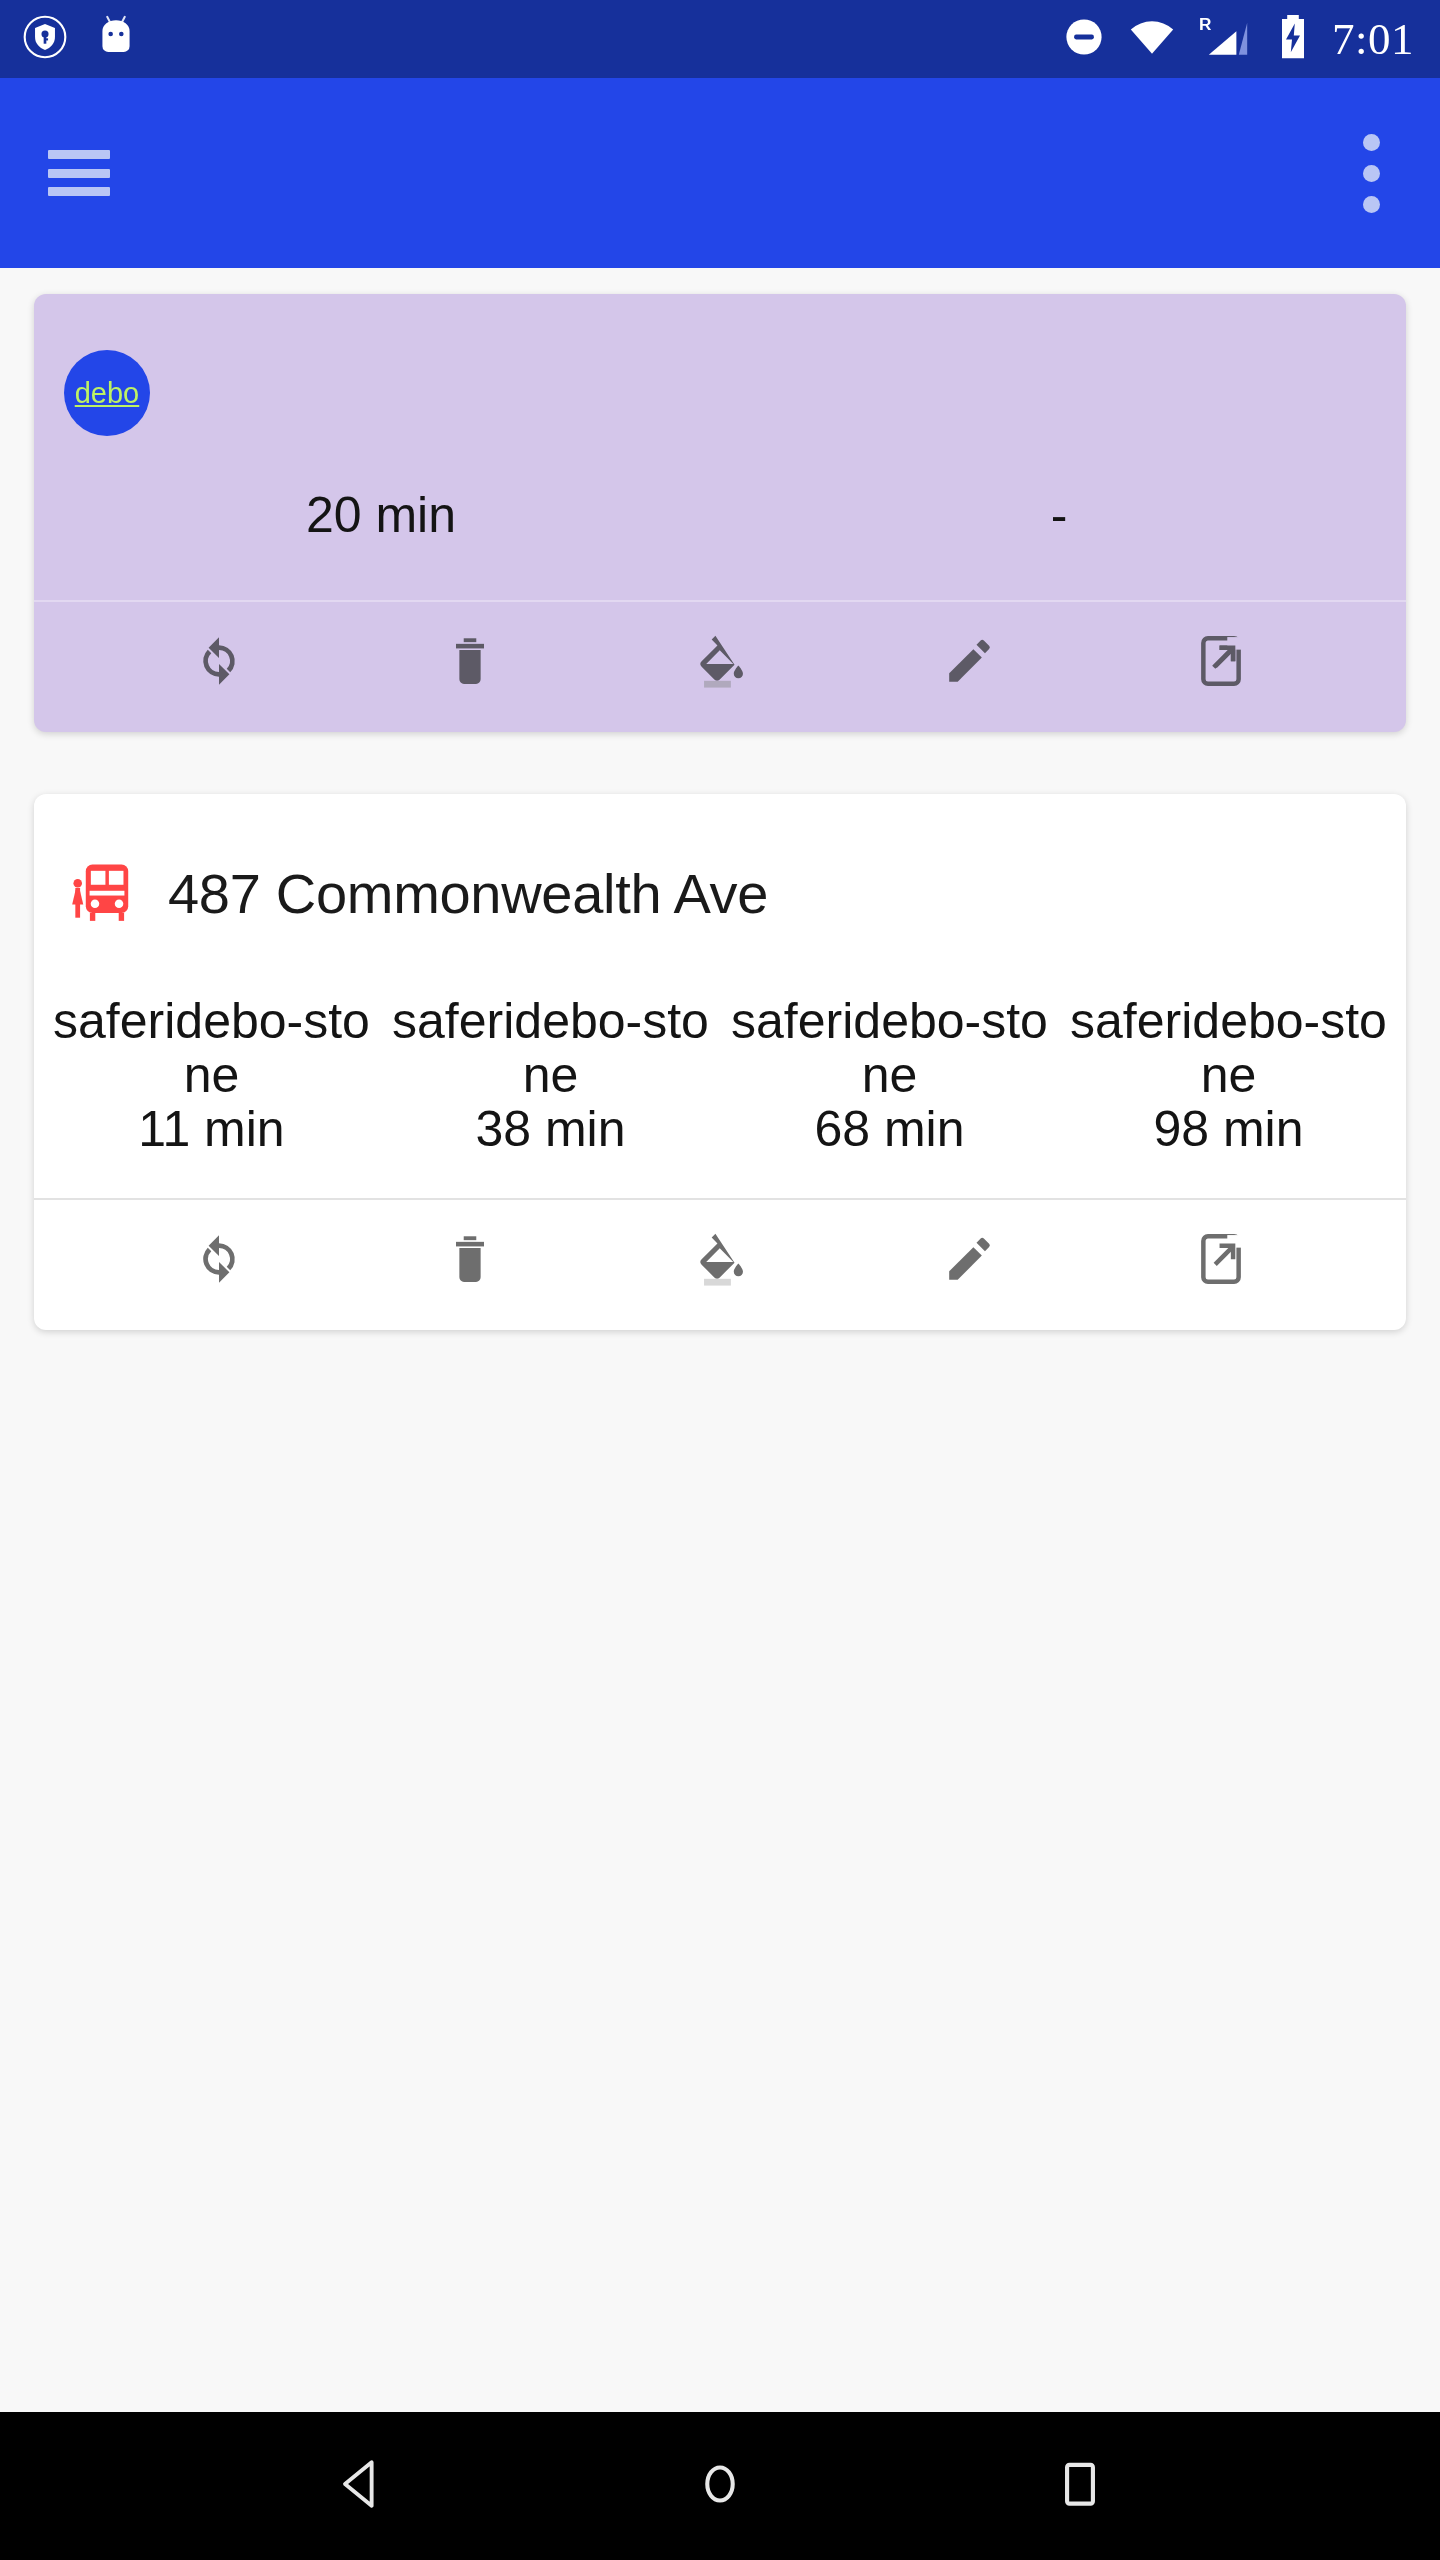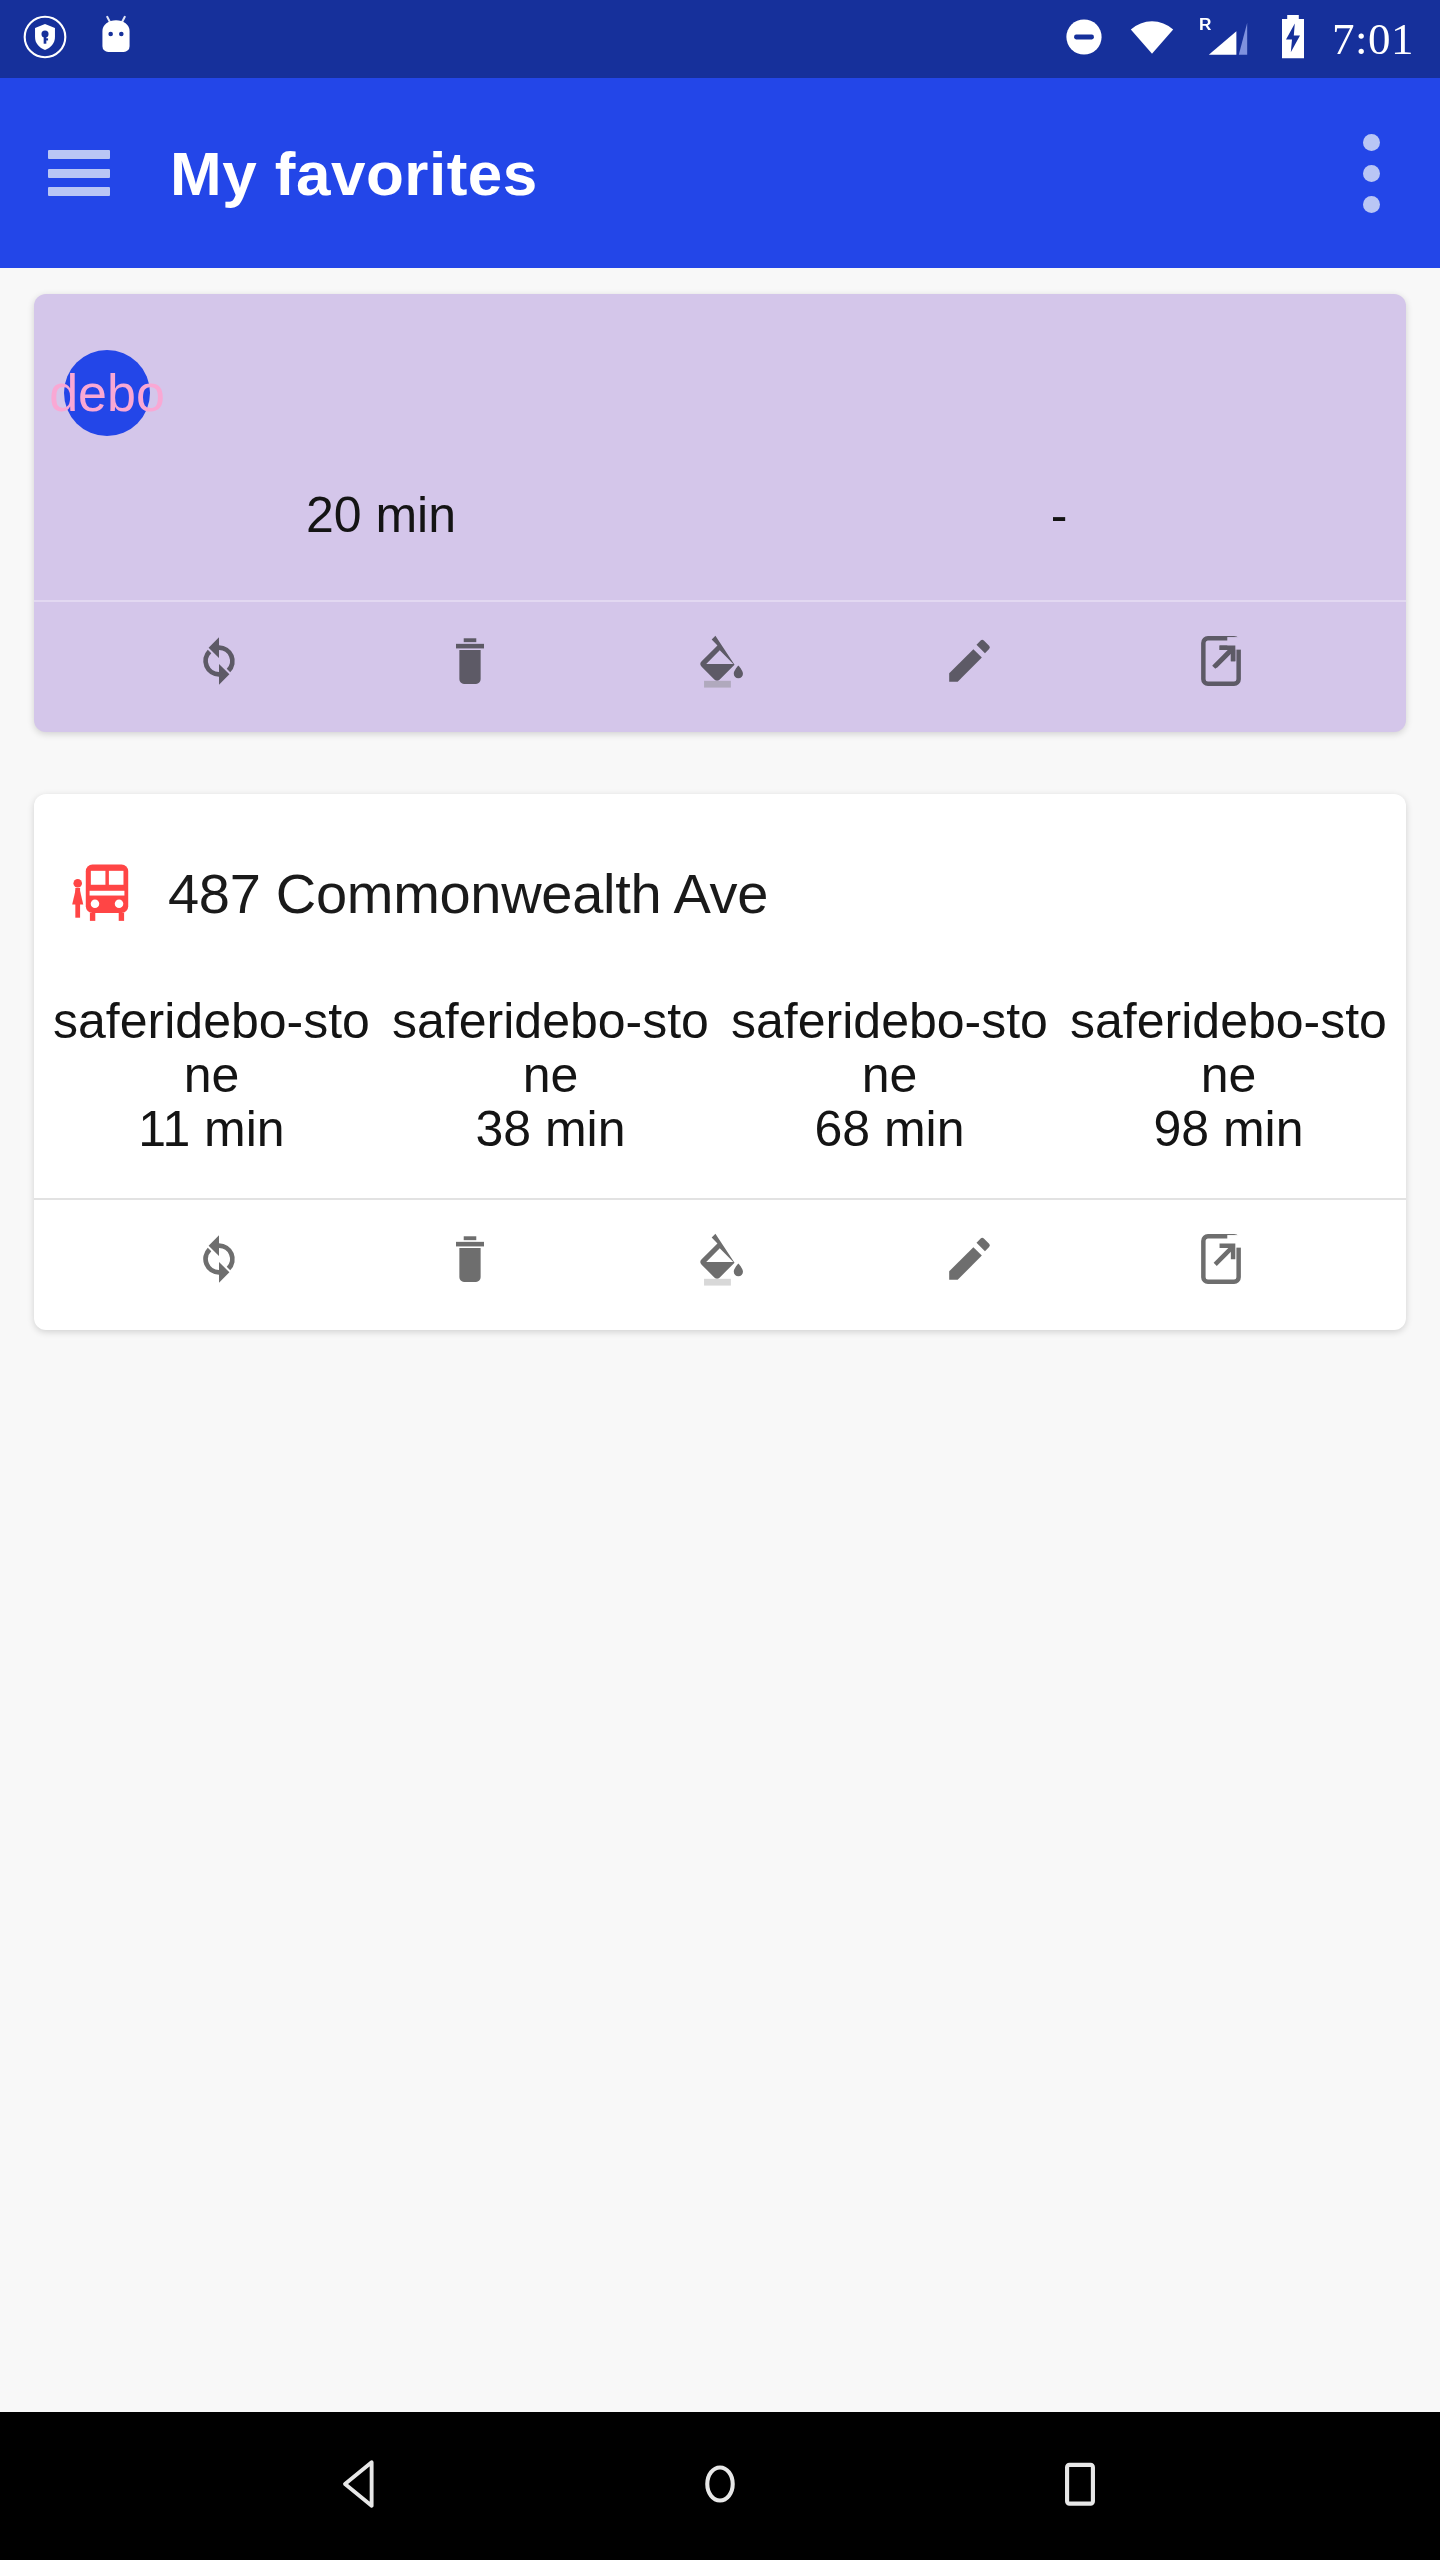--- a/index.html
+++ b/index.html
@@ -69,24 +69,25 @@
   .card.lavender{ background:#d4c6ea; }
   .card.white{ background:#ffffff; }
 
   .card-head{
     display:flex; align-items:center;
     padding:56px 0 0 30px;
     min-height:124px;
   }
   .route-badge{
     width:86px; height:86px; border-radius:50%;
-    background:#2346e8; color:#f9a8d4;
+    background:#2346e8; color:#bef264;
     display:flex; align-items:center; justify-content:center;
-    font-size:52px; overflow:visible; white-space:nowrap;
+    font-size:29px; overflow:visible; white-space:nowrap;
     flex:0 0 auto;
+    text-decoration:underline;
   }
   .stop-emoji{
     width:86px; height:86px; flex:0 0 auto;
     display:flex; align-items:center; justify-content:center;
   }
   .card-title{
     font-size:56px; color:#1a1a1a;
     margin-left:18px; white-space:nowrap;
     letter-spacing:-.3px;
   }
@@ -190,21 +191,20 @@
     <span class="status-clock">7:01</span>
   </div>
 </div>
 
 <div class="app-bar">
   <div class="hamburger">
     <span></span>
     <span></span>
     <span></span>
   </div>
-  <div class="app-title">My favorites</div>
   <div class="overflow">
     <i></i>
     <i></i>
     <i></i>
   </div>
 </div>
 
 <div class="content">
 
   <div class="card lavender">

